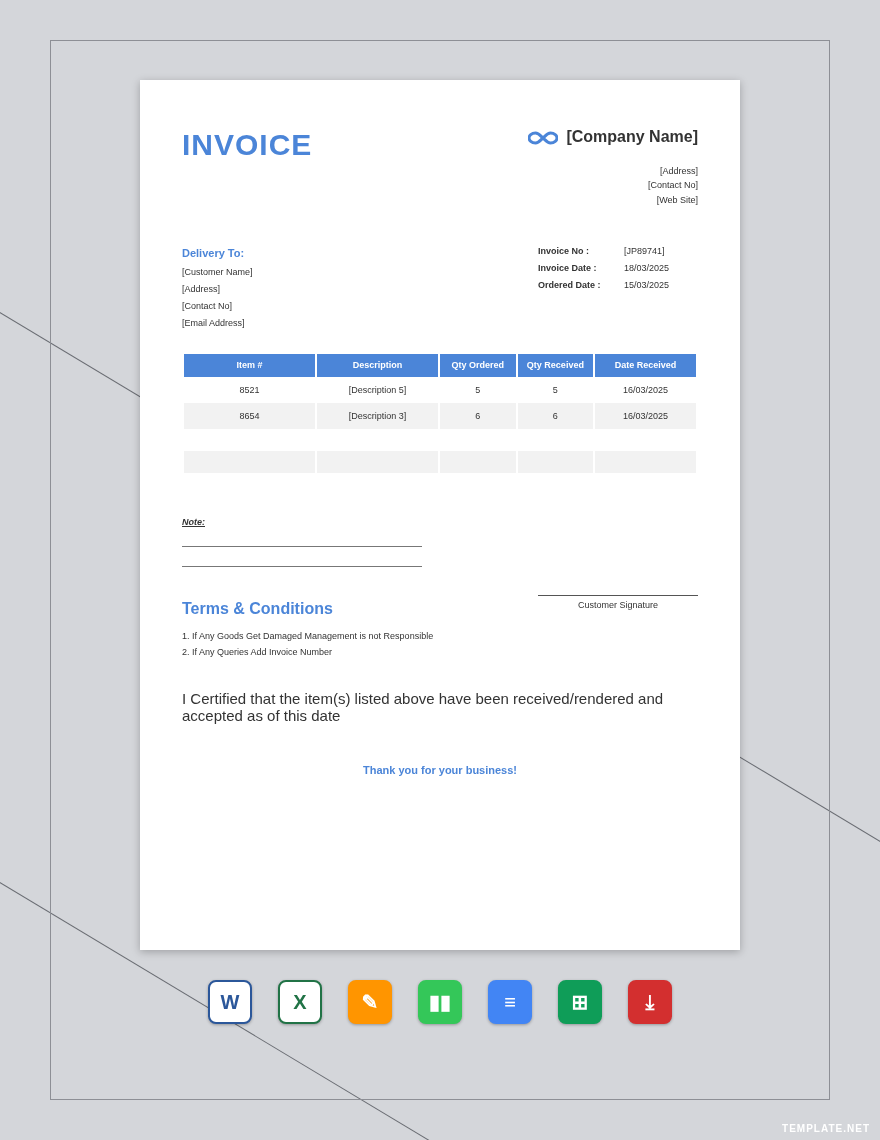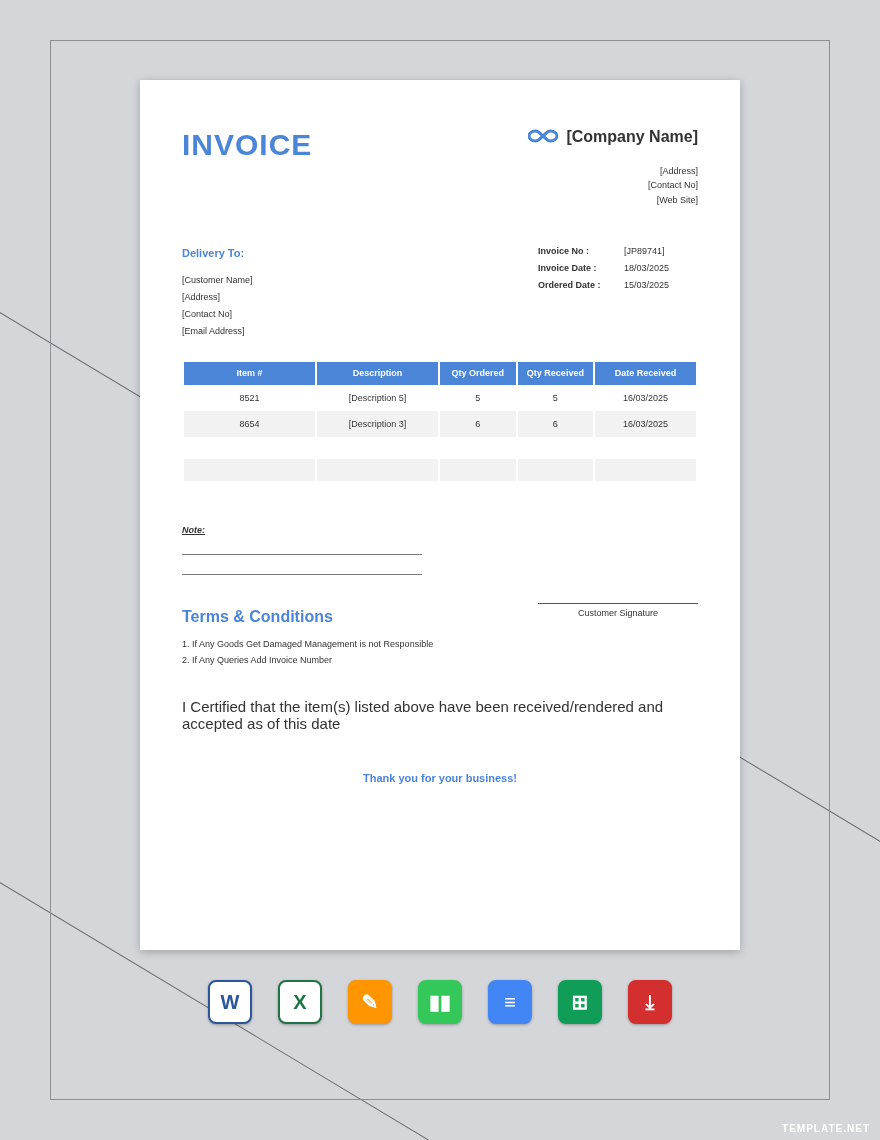--- a/index.html
+++ b/index.html
@@ -42,27 +42,27 @@
     color: #333;
   }
   .hdr { display: flex; justify-content: space-between; align-items: flex-start; }
   .title {
     font-size: 30px;
     font-weight: 700;
     color: #4b85d8;
     letter-spacing: 1px;
   }
   .company-block { text-align: right; }
-  .company-name-row { display: flex; align-items: flex-start; justify-content: flex-end; gap: 8px; }
+  .company-name-row { display: flex; align-items: flex-end; justify-content: flex-end; gap: 8px; }
   .company-name { font-size: 16px; font-weight: 700; color: #333; }
   .infinity-icon { width: 30px; height: 16px; }
   .company-details { margin-top: 18px; font-size: 9px; line-height: 1.6; color: #333; }
   .delivery-section { margin-top: 36px; display: flex; justify-content: space-between; }
   .delivery-left { font-size: 9px; line-height: 1.9; }
-  .delivery-title { color: #4b85d8; font-weight: 700; font-size: 11px; margin-bottom: 8px; }
+  .delivery-title { color: #4b85d8; font-weight: 700; font-size: 11px; margin-bottom: 0; }
   .delivery-right { font-size: 9px; line-height: 1.9; }
   .delivery-right .row { display: flex; }
   .delivery-right .lbl { width: 80px; font-weight: 700; }
   .delivery-right .lbl::after { content: " :"; }
   .delivery-right .val { width: 80px; text-align: left; padding-left: 6px; }
   table.items { width: 100%; border-collapse: separate; border-spacing: 2px 0; margin-top: 22px; font-size: 9px; }
   table.items th {
     background: #4b85d8;
     color: #fff;
     padding: 6px 4px;

